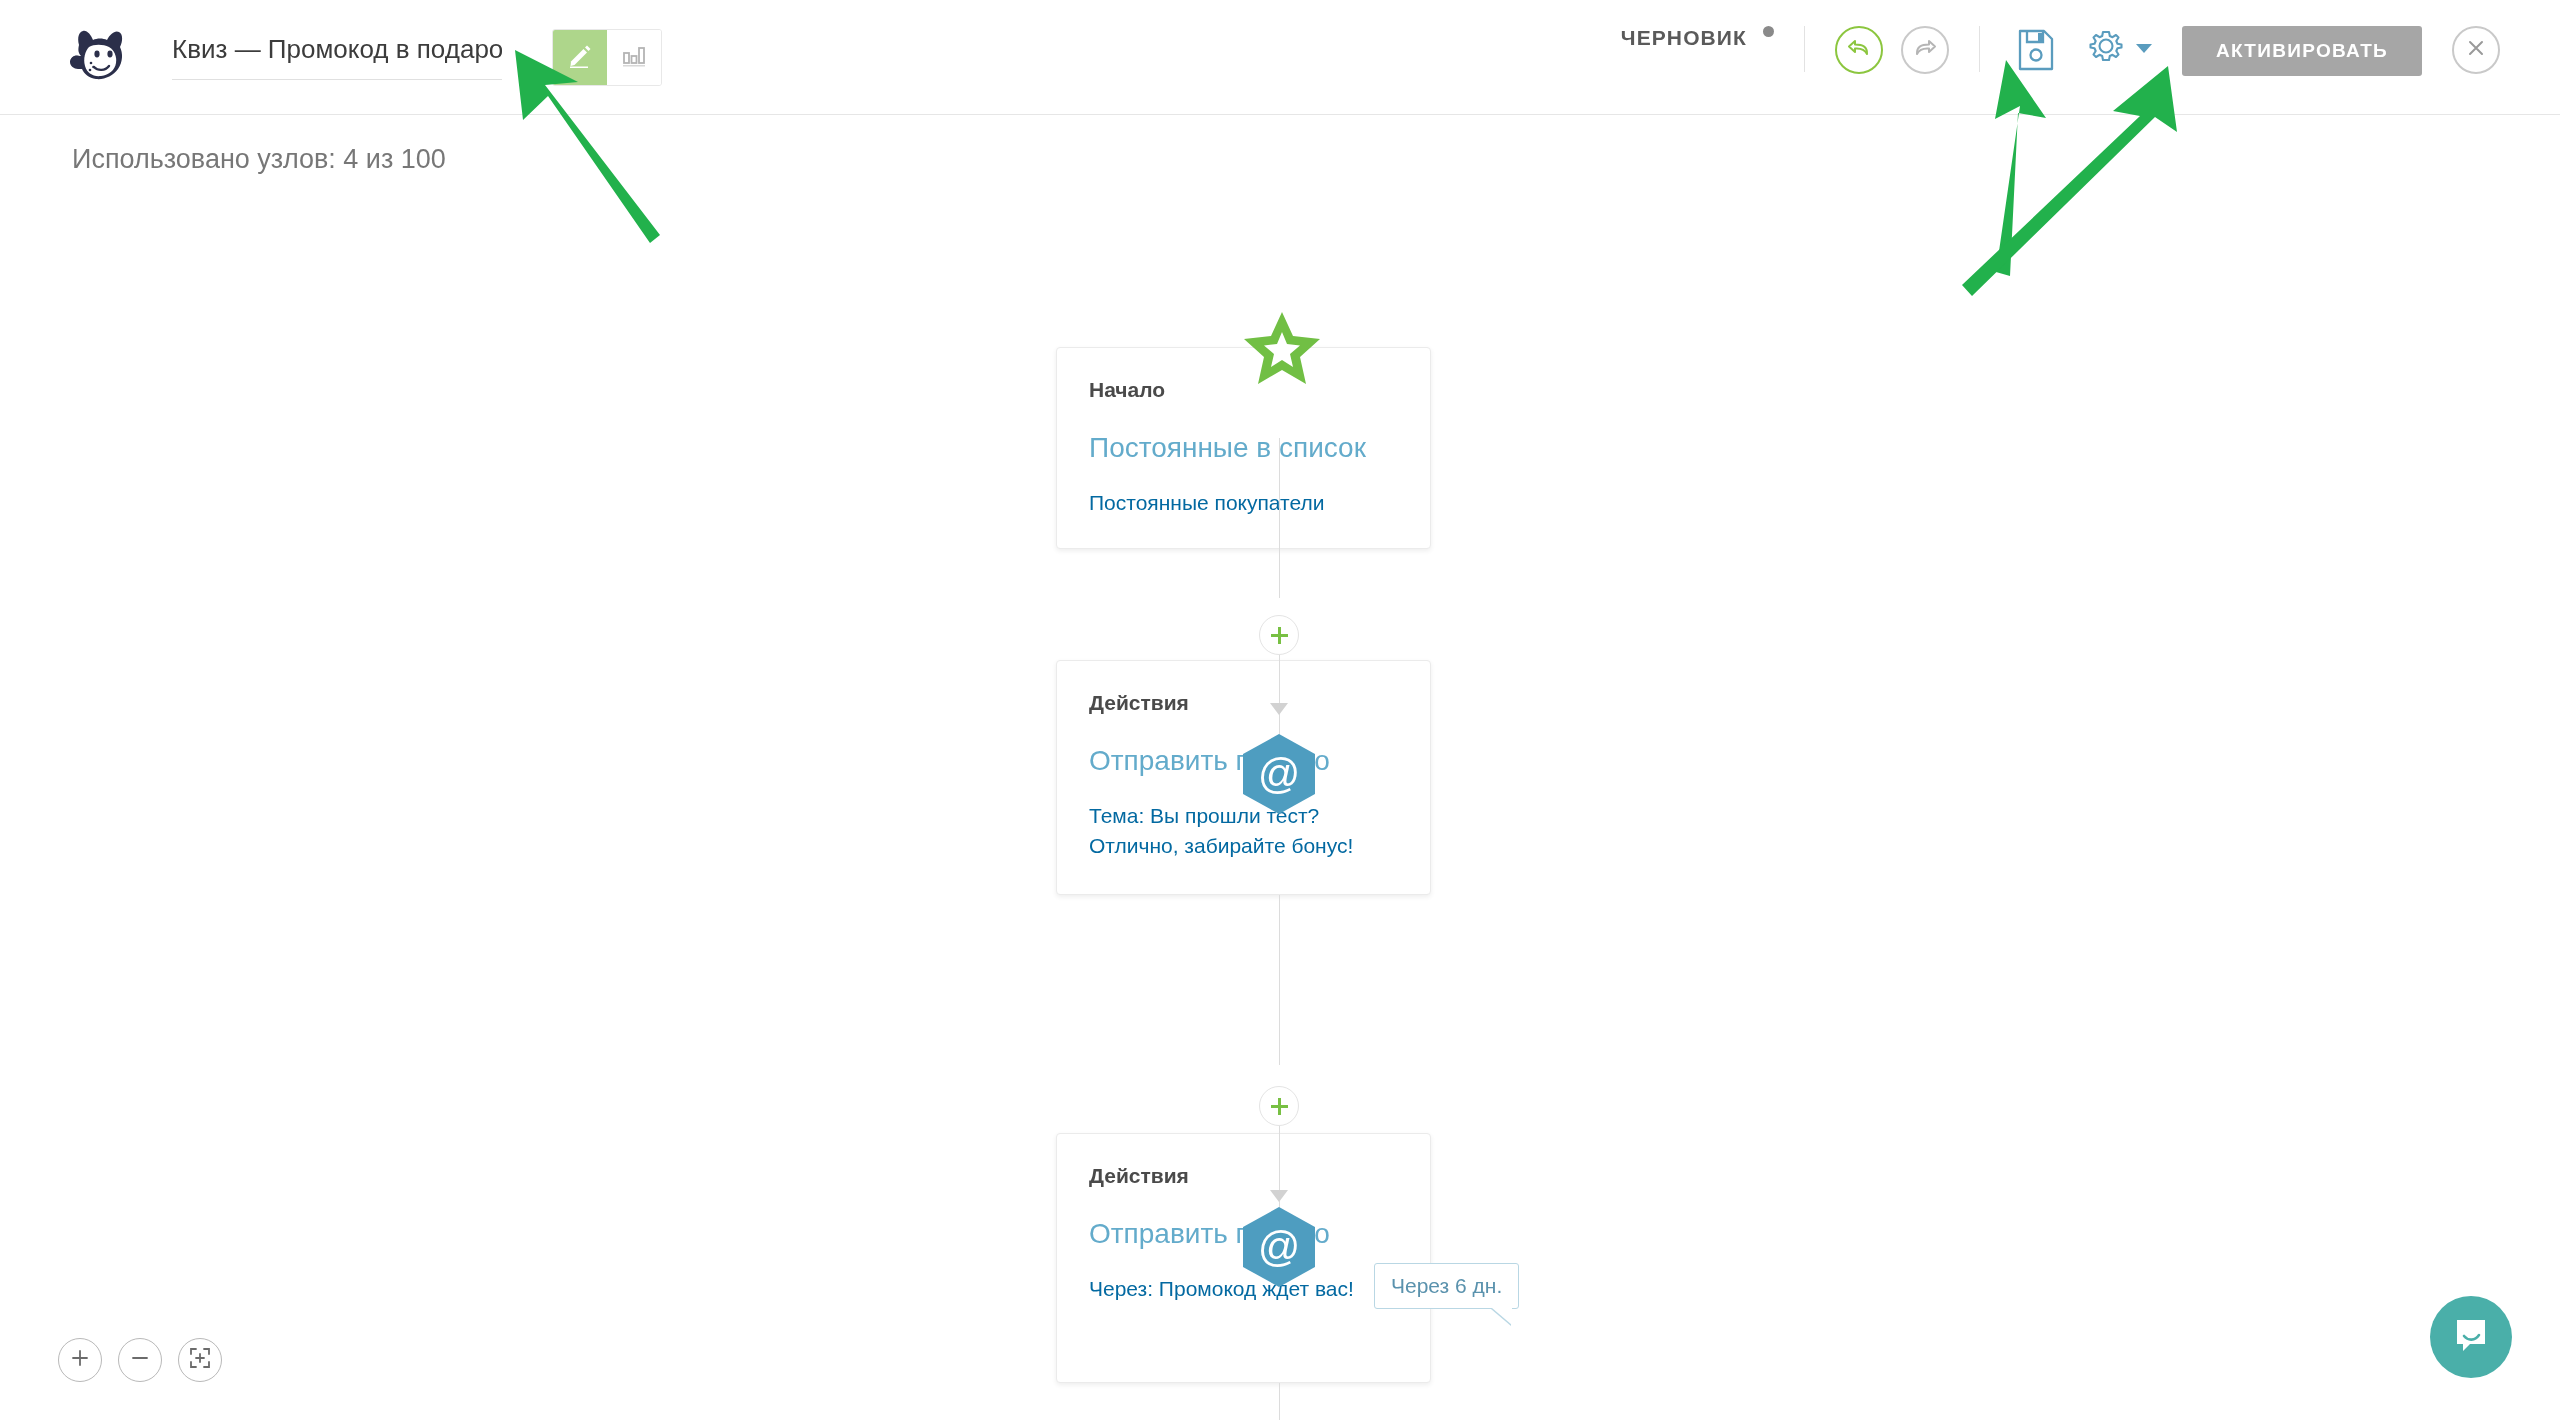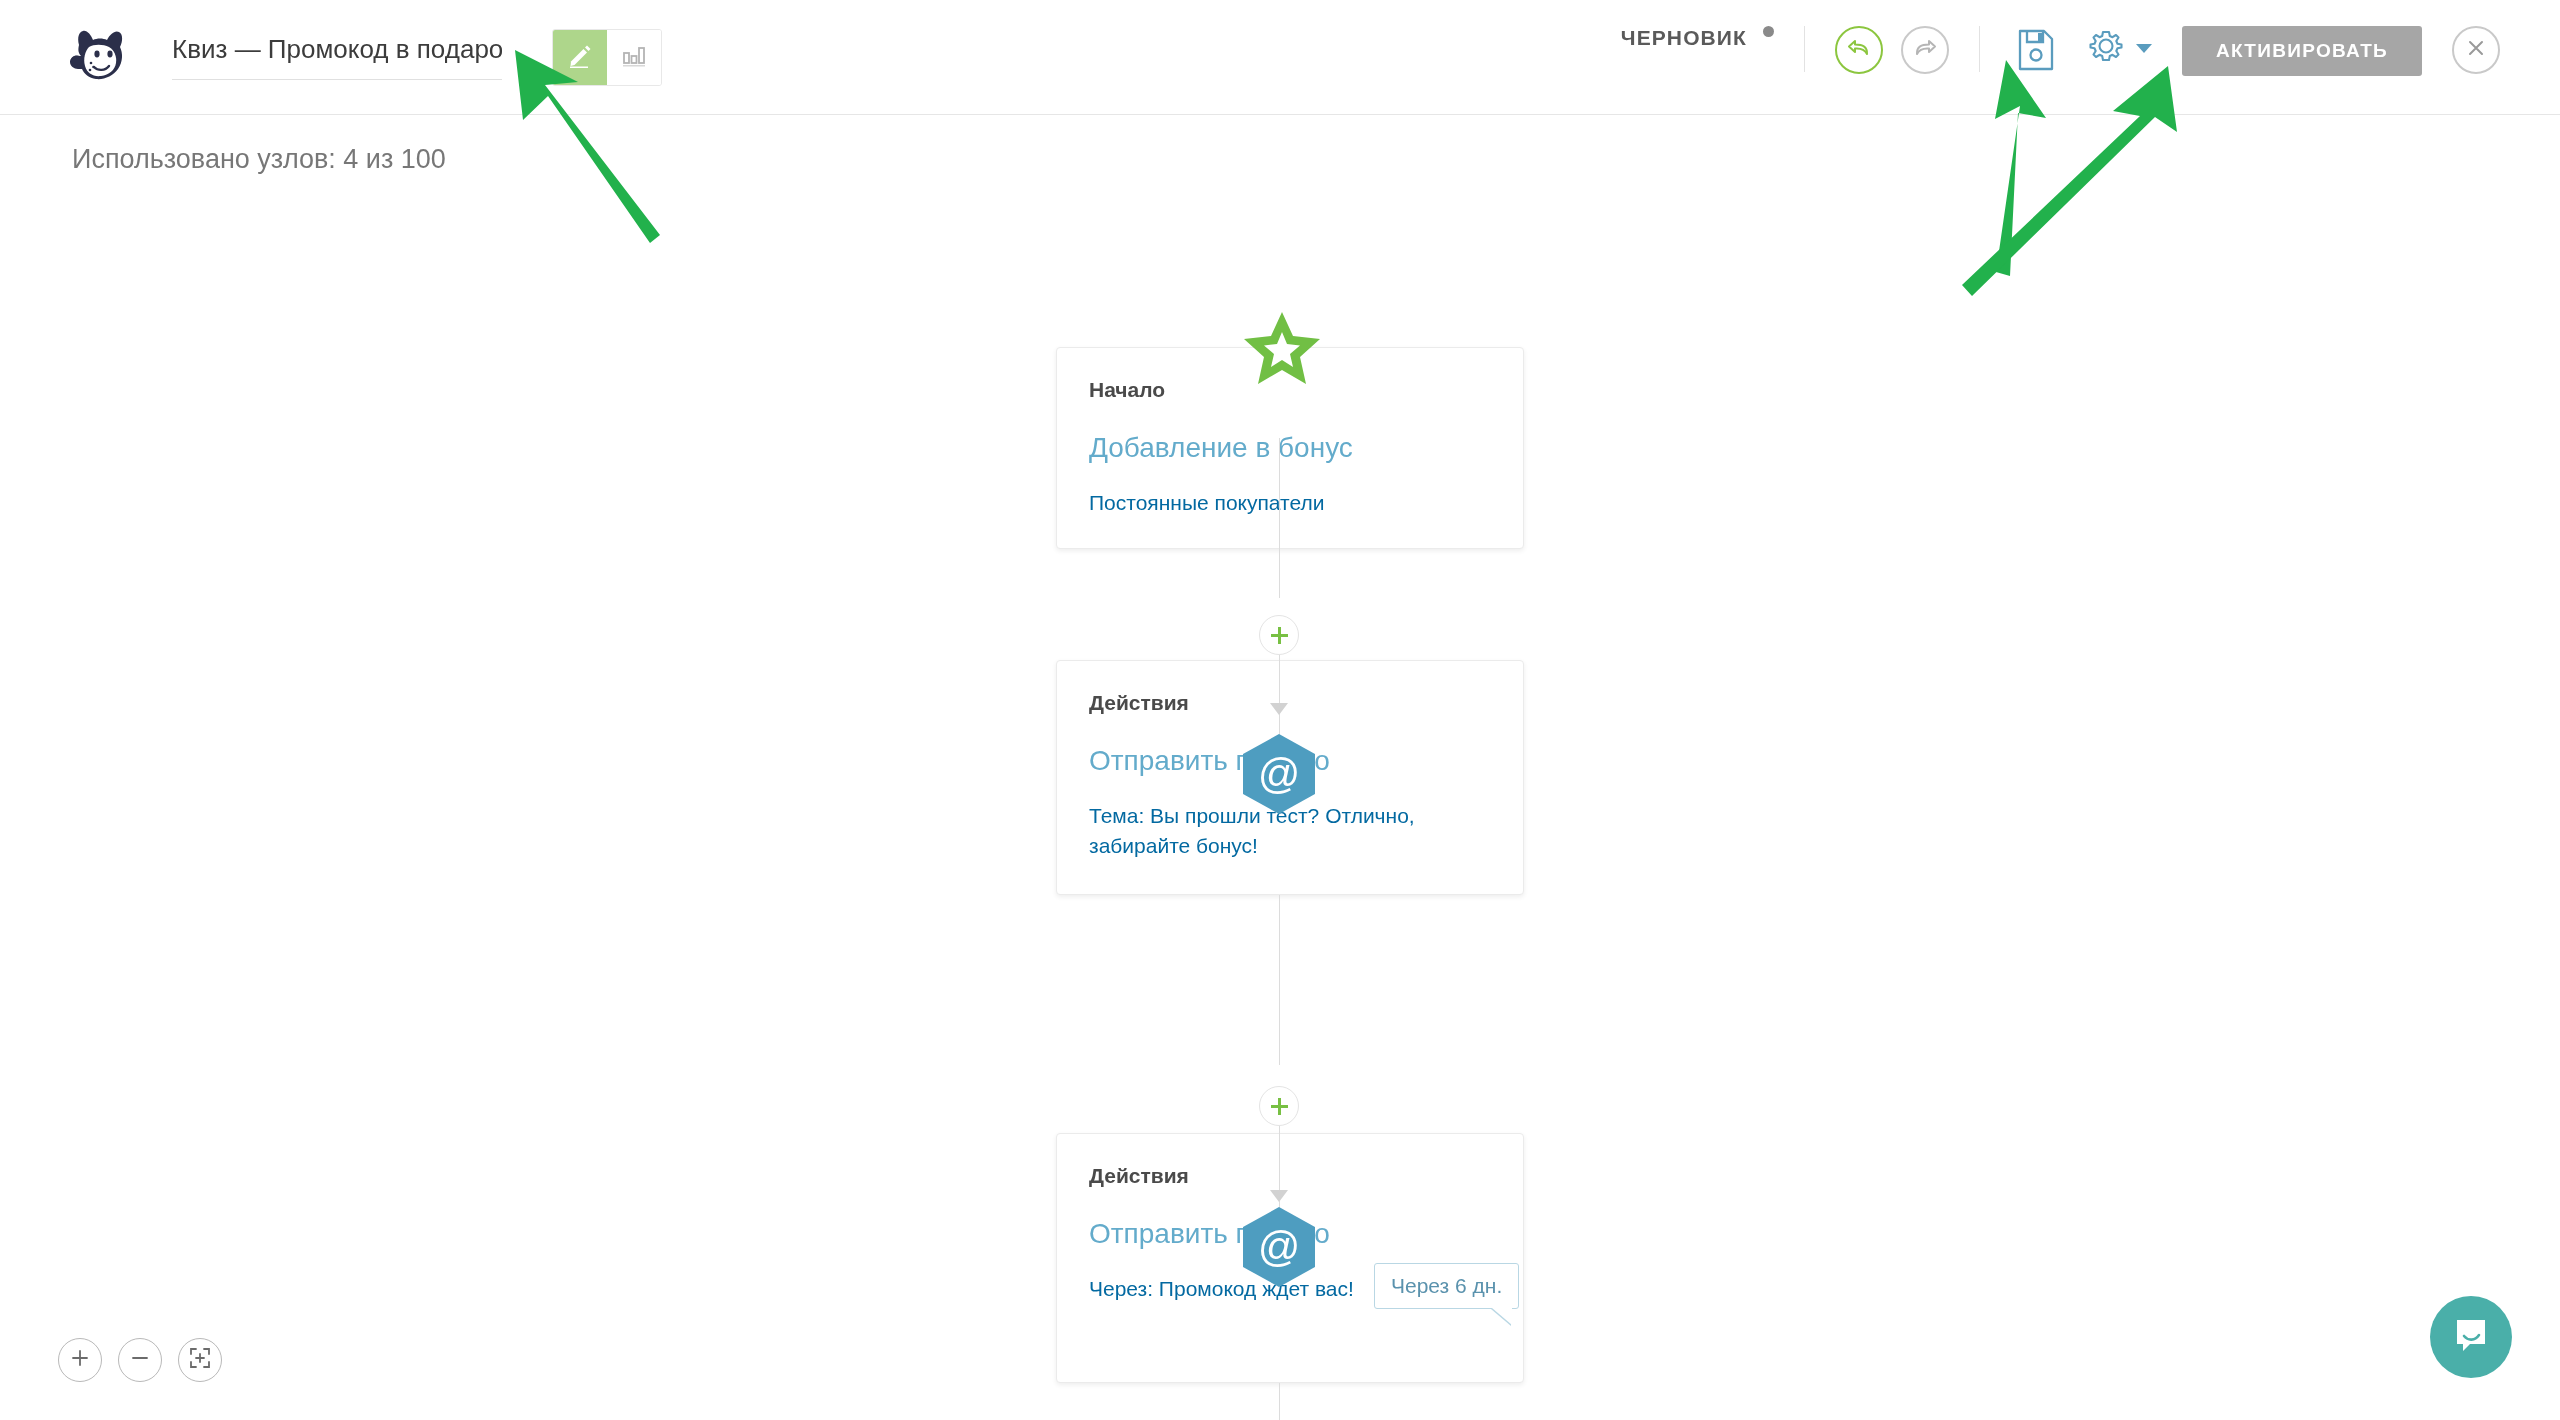--- a/index.html
+++ b/index.html
@@ -170,21 +170,21 @@
     left: 72px;
     top: 29px;
     font-size: 27px;
     color: #777777;
     text-align: right;
   }
 
   
   .node-card {
     position: absolute;
-    width: 468px;
+    width: 375px;
     background: #ffffff;
     border: 1px solid #ebebeb;
     border-radius: 4px;
     box-shadow: 0 2px 5px rgba(0,0,0,0.07);
     padding: 30px 32px 30px 32px;
   }
   .node-kind {
     font-size: 21px;
     font-weight: bold;
     color: #4a4a4a;
@@ -444,21 +444,21 @@
 
     <div class="star-icon" style="left:1243px; top:197px;">
       <svg width="78" height="74" viewBox="0 0 78 74">
         <path d="M39 0 L50 24 L77 27 L57 45 L63 72 L39 58 L15 72 L21 45 L1 27 L28 24 Z" fill="#71bf44"></path>
         <path d="M39 20 L44 32 L57 33.5 L47 42 L50 55 L39 48 L28 55 L31 42 L21 33.5 L34 32 Z" fill="#ffffff"></path>
       </svg>
     </div>
 
     <div class="node-card" style="left:1056px; top:232px;">
       <div class="node-kind">Начало</div>
-      <div class="node-title">Добавление в бонус</div>
+      <div class="node-title">Постоянные в список</div>
       <div class="node-desc">Постоянные покупатели</div>
     </div>
 
     <div class="connector-line" style="left:1279px; top:323px; height:160px;"></div>
     <div class="plus-node" style="left:1259px; top:500px;"></div>
     <div class="connector-line" style="left:1279px; top:540px; height:82px;"></div>
     <div class="arrow-head" style="left:1270px; top:588px;"></div>
 
     <div class="hex" style="left:1243px; top:619px;">
       <span class="hex-glyph">@</span>

